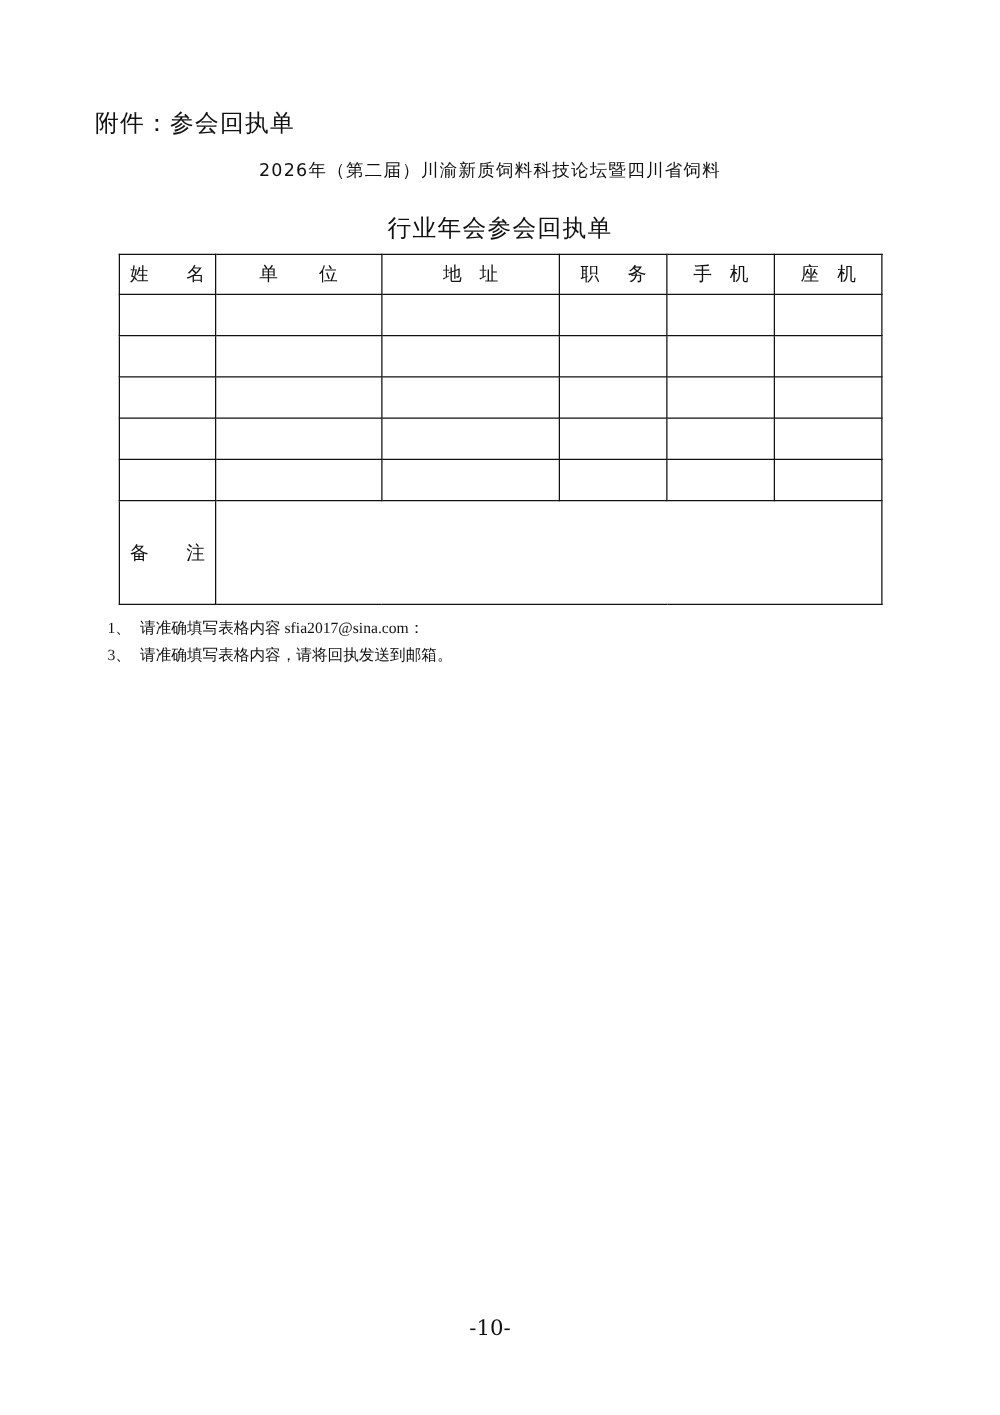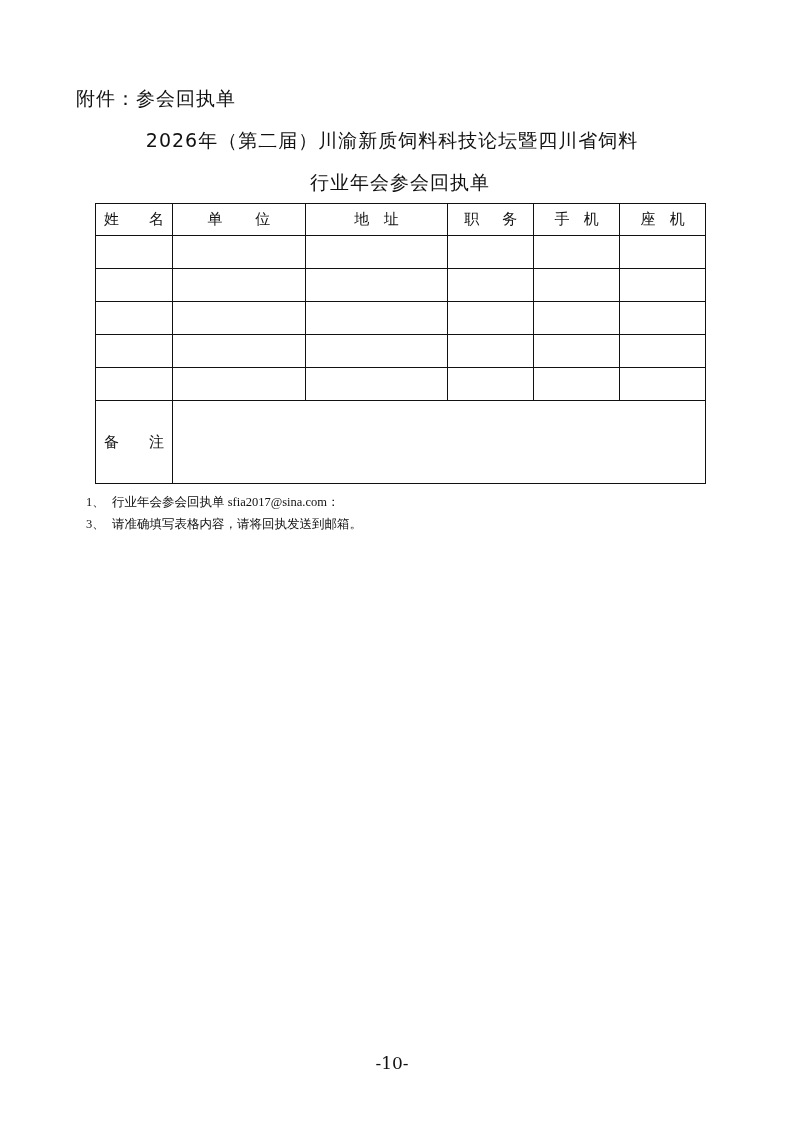--- a/index.html
+++ b/index.html
@@ -1,20 +1,20 @@
 <!DOCTYPE html>
 <html><head>
   <meta charset="utf-8">
   <style>
     html, body { margin: 0; padding: 0; background: #ffffff; }
     body { width: 800px; height: 1132px; position: relative; overflow: hidden;
            font-family: "DejaVu Serif", "Liberation Serif", serif; color: #111; }
     .attach { position: absolute; left: 76px; top: 86px; font-size: 19px; letter-spacing: 1px;
               font-family: "DejaVu Sans", sans-serif; text-align: right; }
-    .title1 { position: absolute; left: 0; width: 784px; top: 128px; text-align: center; font-size: 19px;
+    .title1 { position: absolute; left: 0; width: 784px; top: 128px; text-align: center; font-size: 14px;
               letter-spacing: 1px; font-family: "DejaVu Sans", sans-serif; }
     .title2 { position: absolute; left: 0; width: 800px; top: 170px; text-align: center; font-size: 19px;
               letter-spacing: 1px; font-family: Liberation Sans, sans-serif; }
     table.form { position: absolute; left: 95px; top: 203px; width: 611px; border-collapse: collapse; }
     table.form td { border: 1.5px solid #111; padding: 0; font-size: 15px; font-family: "DejaVu Sans", sans-serif; }
     table.form tr.hdr td { height: 31px; text-align: center; }
     table.form tr.row td { height: 32px; }
     table.form tr.remark td { height: 82px; }
     .spread { display: flex; justify-content: space-between; padding: 0 8px; }
     .spaced { letter-spacing: 14px; padding-left: 14px; }
@@ -105,17 +105,17 @@
             <span>备</span>
             <span>注</span>
           </div>
         </td>
     <td colspan="5"></td>
   </tr>
 </tbody>
   </table>
 
 <div class="notes">
-  <div><span class="n">1、</span><span>行业年会参会回执单 sfia2017@sina.com：</span></div>
+  <div><span class="n">1、</span><span>请准确填写表格内容 sfia2017@sina.com：</span></div>
   <div><span class="n">3、</span><span>请准确填写表格内容，请将回执发送到邮箱。</span></div>
 </div>
 
 <div class="pageno">-10-</div>
 
 </body></html>

